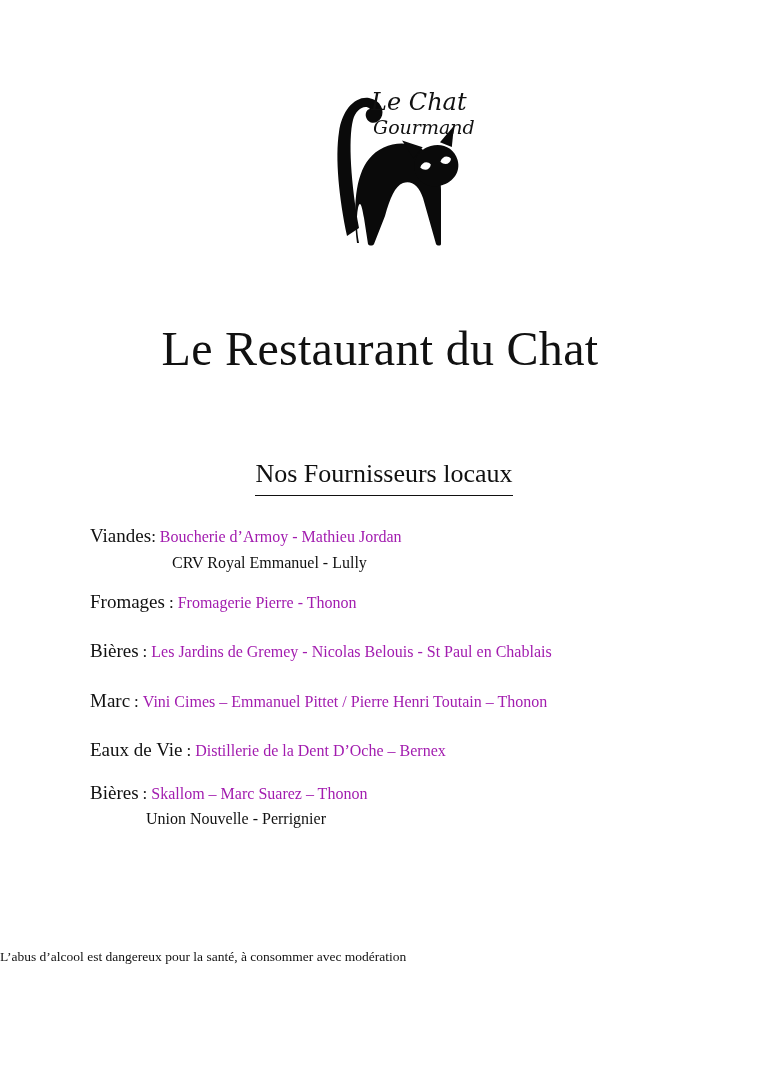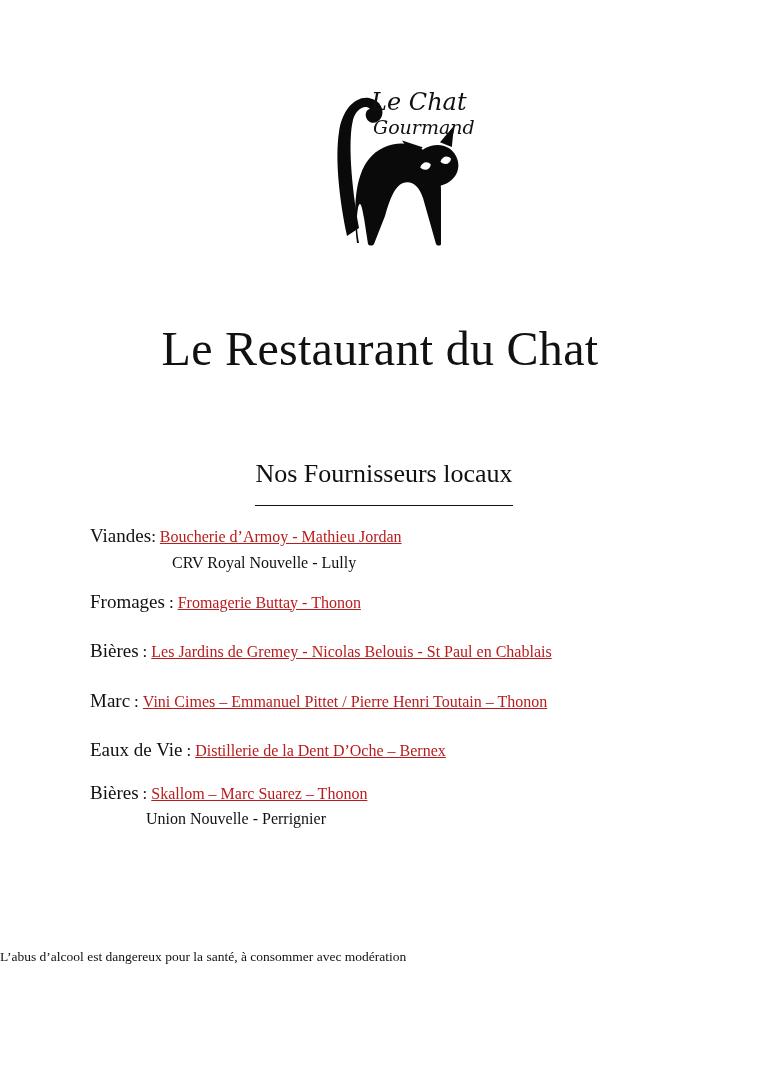--- a/index.html
+++ b/index.html
@@ -58,21 +58,21 @@
     right: 0;
     top: 437px;
     text-align: center;
     font-size: 26px;
     line-height: 1.15;
     font-weight: 400;
     color: #111111;
   }
   .doc-subtitle span {
     border-bottom: 1.6px solid #111111;
-    padding-bottom: 17px;
+    padding-bottom: 7px;
   }
 
   
   .suppliers {
     position: absolute;
     left: 90px;
     top: 522px;
     width: 600px;
   }
   .supplier-row {
@@ -89,22 +89,21 @@
     line-height: 1.5;
     color: #111111;
   }
   .supplier-sep {
     font-size: 17px;
     color: #111111;
   }
   .supplier-value {
     font-size: 16px;
     line-height: 1.5;
-    color: #b91c1c;
-    text-decoration: underline;
+    color: #a21caf;
   }
   .supplier-extra {
     font-size: 16px;
     line-height: 1.5;
     color: #111111;
     white-space: nowrap;
     display: block;
   }
   .indent-meat { padding-left: 82px; }
   .indent-beer { padding-left: 56px; }
@@ -182,27 +181,27 @@
 <h1 class="doc-title">Le Restaurant du Chat</h1>
 
 <h2 class="doc-subtitle"><span>Nos Fournisseurs locaux</span></h2>
 
 <div class="suppliers">
 
   <div class="supplier-row row-viandes">
     <div class="supplier-line">
       <span class="supplier-label">Viandes</span><span class="supplier-sep">:</span>&nbsp;<span class="supplier-value">Boucherie d’Armoy - Mathieu  Jordan</span>
     </div>
-    <span class="supplier-extra indent-meat">CRV Royal Nouvelle - Lully</span>
+    <span class="supplier-extra indent-meat">CRV Royal Emmanuel - Lully</span>
   </div>
 
 
   <div class="supplier-row row-fromages">
     <div class="supplier-line">
-      <span class="supplier-label">Fromages</span>&nbsp;<span class="supplier-sep">:</span>&nbsp;<span class="supplier-value">Fromagerie Buttay - Thonon</span>
+      <span class="supplier-label">Fromages</span>&nbsp;<span class="supplier-sep">:</span>&nbsp;<span class="supplier-value">Fromagerie Pierre - Thonon</span>
     </div>
   </div>
 
   <div class="supplier-row row-legumes">
     <div class="supplier-line">
       <span class="supplier-label">Bières</span>&nbsp;<span class="supplier-sep">:</span>&nbsp;<span class="supplier-value">Les Jardins de Gremey - Nicolas Belouis - St Paul en Chablais</span>
     </div>
   </div>
 
   <div class="supplier-row row-vins">

